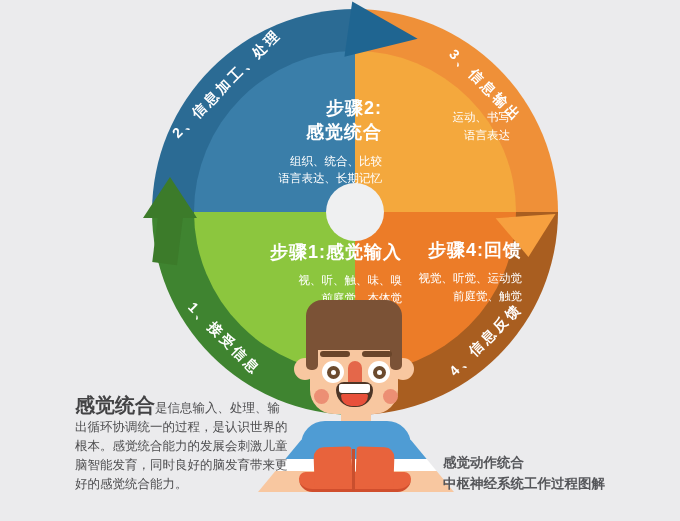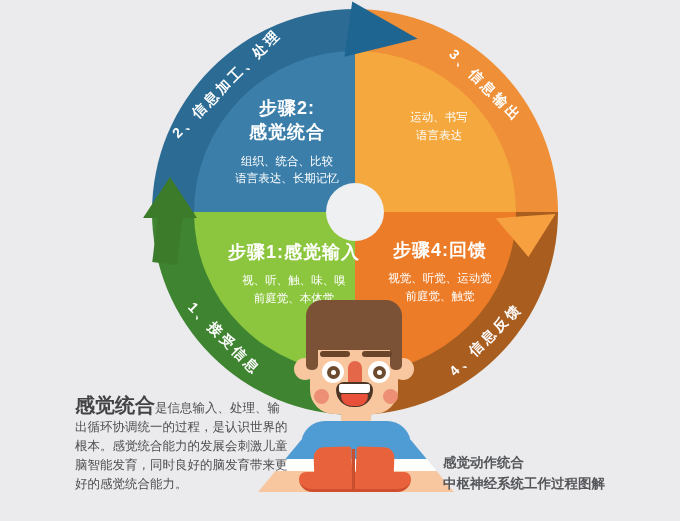--- a/index.html
+++ b/index.html
@@ -53,21 +53,21 @@
   .ring-label{
     color:#fff; font-weight:bold; font-size:14px; letter-spacing:3px;
     white-space:nowrap; transform-origin:center;
   }
   .rl-processing{ left:227px; top:84px;  transform:translate(-50%,-50%) rotate(-45deg); }
   .rl-output    { left:485px; top:86px;  transform:translate(-50%,-50%) rotate(45deg); }
   .rl-receive   { left:224px; top:339px; transform:translate(-50%,-50%) rotate(45deg); }
   .rl-feedback  { left:486px; top:340px; transform:translate(-50%,-50%) rotate(-45deg); }
 
   
-  .qblock{ color:#fff; text-align:center; }
+  .qblock{ color:#fff; text-align:right; }
   .q-title{ font-size:18px; font-weight:bold; line-height:1.35; letter-spacing:1px; }
   .q-detail{ font-size:11.5px; line-height:1.55; margin-top:8px;font-family:Liberation Mono, monospace; }
   .q-step2{ left:192px; top:96px;  width:190px; }
   .q-step3{ left:368px; top:101px; width:142px; }
   .q-step1{ left:186px; top:240px; width:216px; }
   .q-step4{ left:358px; top:238px; width:164px; }
 
   
   .ear{ width:22px; height:22px; border-radius:50%; background:#f8c7a0; }
   .face{ left:310px; top:334px; width:88px; height:80px; background:#f8c7a0; border-radius:10px 10px 24px 24px; }

